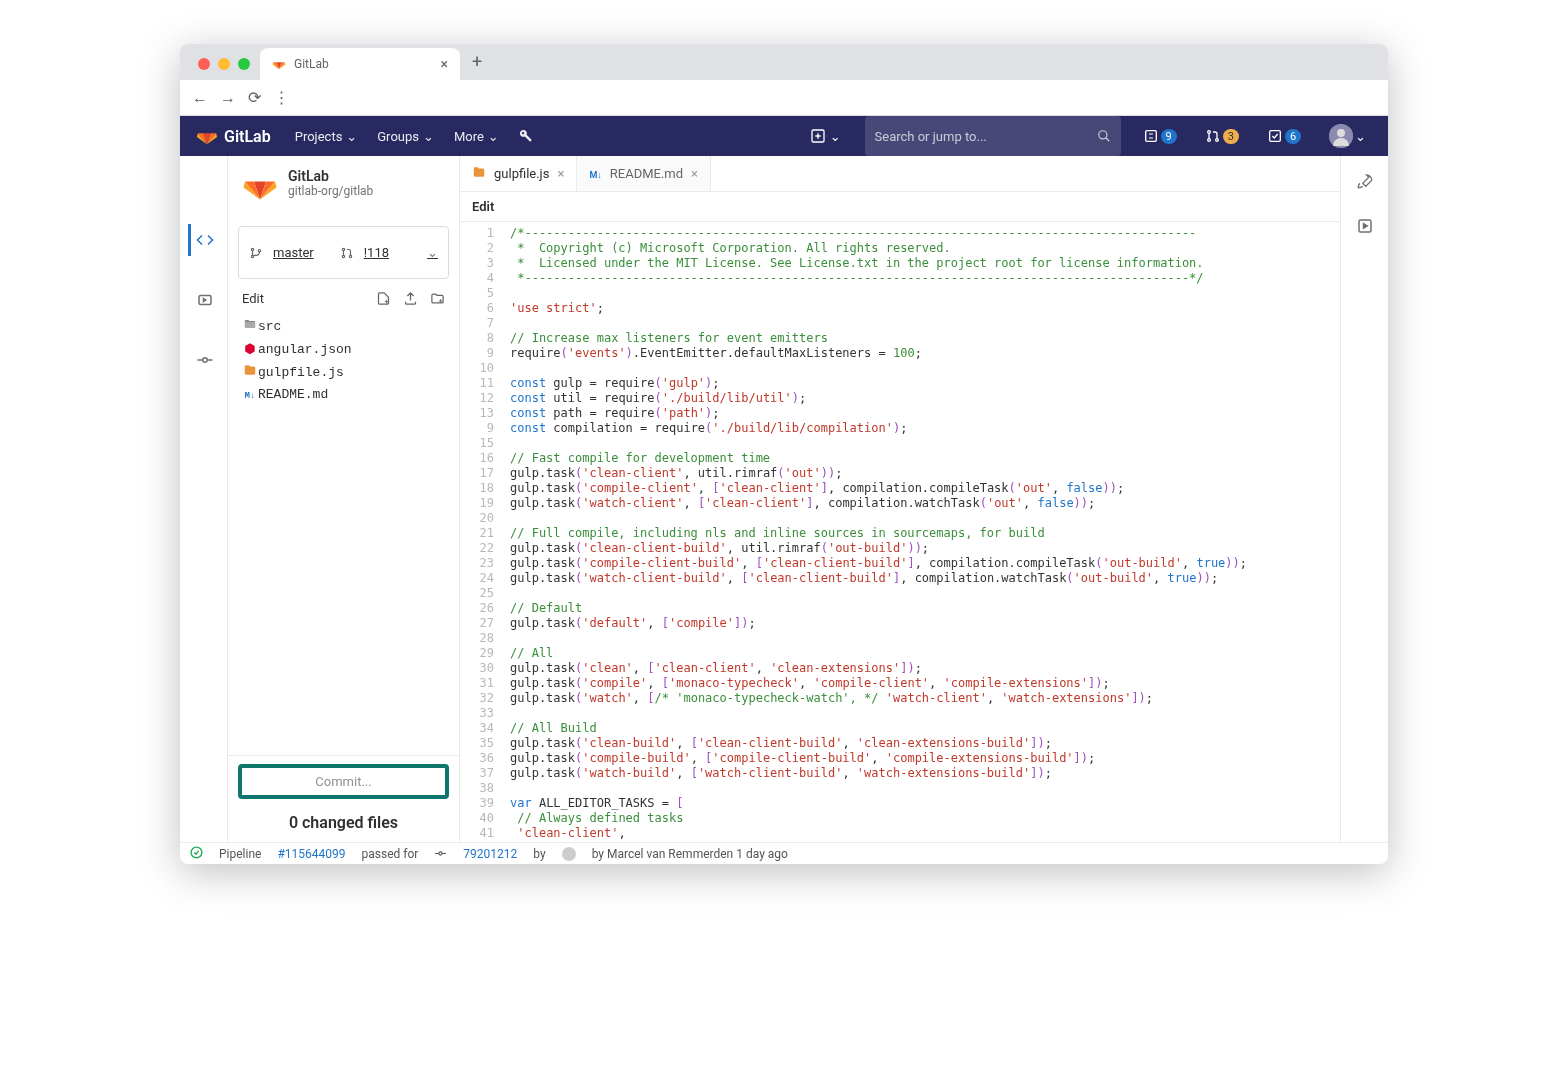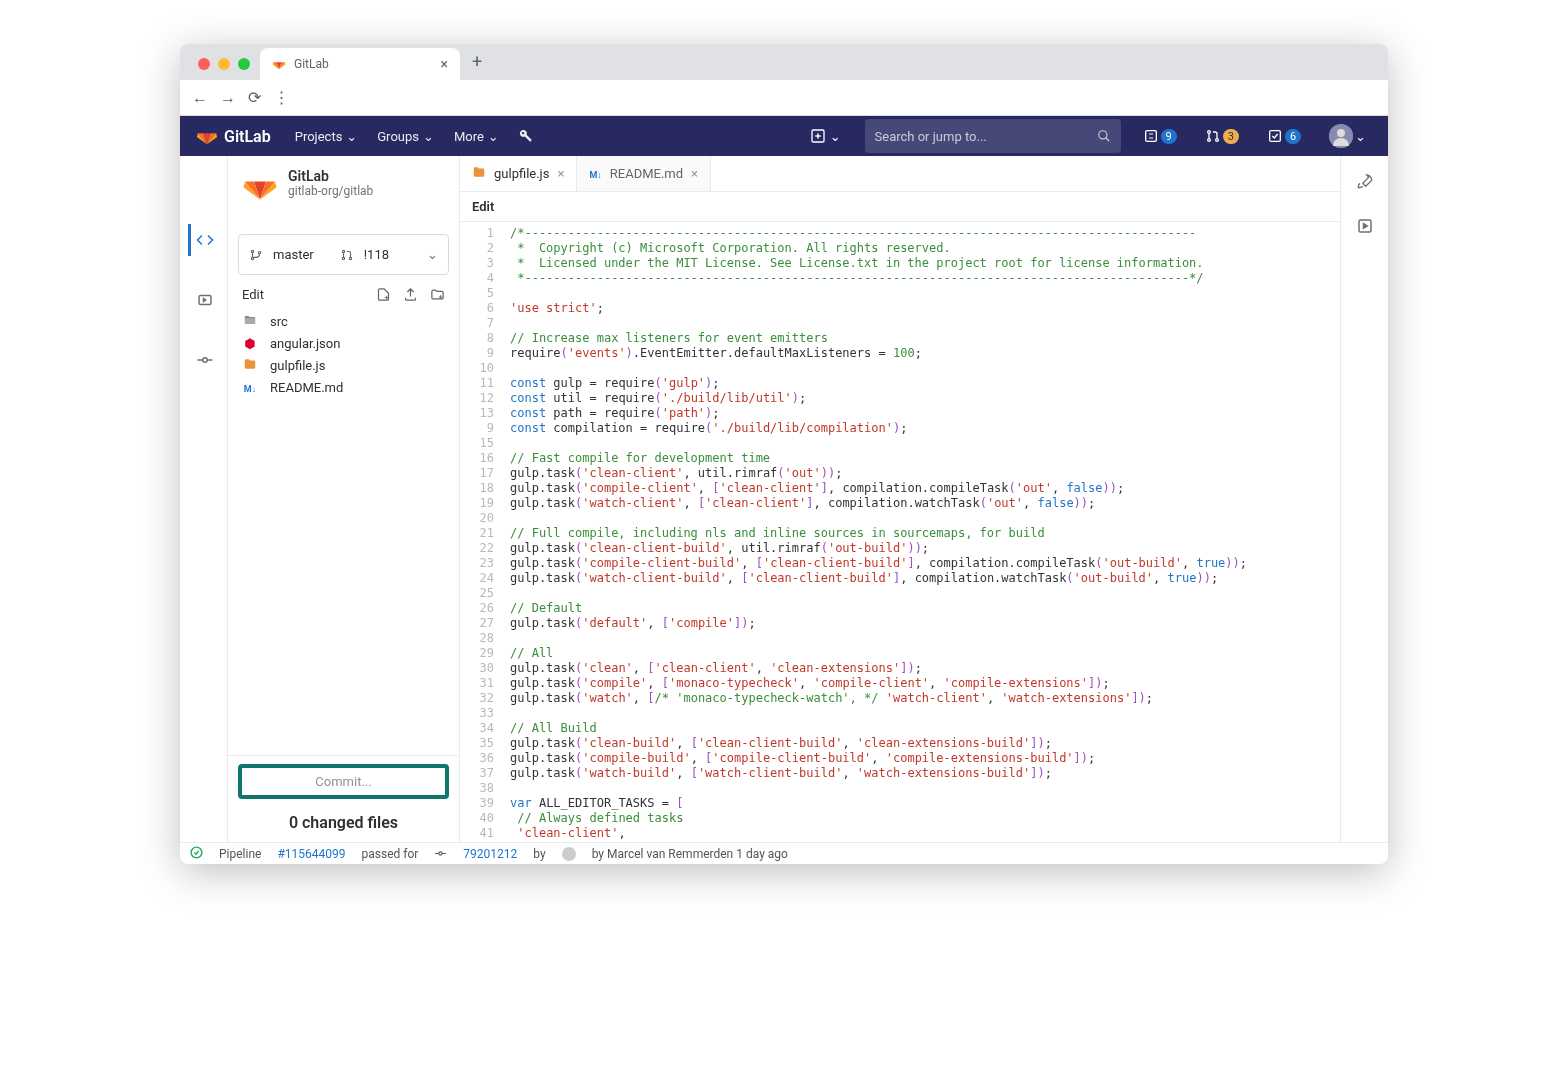--- a/index.html
+++ b/index.html
@@ -21,45 +21,45 @@
 .addr .host { color: #202124; }
 .urlbar .kebab { color: #5f6368; font-size: 16px; }
 
 
 .gl-nav { height: 40px; background: #292961; display: flex; align-items: center; padding: 0 16px; gap: 16px; color: #fff; }
 .gl-nav .logo { display: flex; align-items: center; gap: 6px; font-weight: 600; font-size: 16px; }
 .gl-nav .menu { display: flex; gap: 4px; }
 .gl-nav .menu-item { padding: 0 8px; font-size: 13px; color: rgba(255,255,255,0.9); display: flex; align-items: center; gap: 4px; height: 40px; }
 .gl-nav .spacer { flex: 1; }
 .gl-nav .plus { padding: 0 8px; display: flex; align-items: center; gap: 4px; }
-.gl-nav .search { background: rgba(255,255,255,0.15); border-radius: 4px; height: 34px; width: 256px; display: flex; align-items: center; padding: 0 10px; color: rgba(255,255,255,0.7); font-size: 13px; }
+.gl-nav .search { background: rgba(255,255,255,0.15); border-radius: 4px; height: 40px; width: 256px; display: flex; align-items: center; padding: 0 10px; color: rgba(255,255,255,0.7); font-size: 13px; }
 .gl-nav .search .sicon { margin-left: auto; }
 .gl-nav .badge-item { display: flex; align-items: center; gap: 2px; padding: 0 6px; }
 .gl-nav .badge { background: #1f75cb; color: #fff; border-radius: 8px; padding: 0 5px; font-size: 11px; height: 15px; line-height: 15px; }
 .gl-nav .badge.orange { background: #f0ad4e; color: #333; }
 .gl-nav .badge.blue { background: #1f75cb; }
 .gl-nav .avatar { width: 24px; height: 24px; border-radius: 50%; background: #6e6e9e; display: flex; align-items: center; gap: 4px; }
 
 
 .ide { flex: 1; display: flex; min-height: 0; }
 .ide-col1 { width: 48px; border-right: 1px solid #eaeaea; display: flex; flex-direction: column; align-items: center; padding-top: 68px; gap: 28px; }
 .ide-col1 .vbtn { width: 32px; height: 32px; display: flex; align-items: center; justify-content: center; color: #707070; border-left: 3px solid transparent; }
 .ide-col1 .vbtn.active { color: #1f75cb; border-left-color: #1f75cb; }
 
 .ide-side { width: 232px; border-right: 1px solid #eaeaea; display: flex; flex-direction: column; }
 .proj-head { display: flex; align-items: flex-start; gap: 10px; padding: 12px 14px 10px; }
 .proj-ava { width: 36px; height: 36px; }
 .proj-name { font-weight: 600; font-size: 14px; }
 .proj-path { font-size: 12px; color: #737278; }
-.branch-row { display: flex; align-items: center; gap: 10px; padding: 12px 10px; margin: 20px 10px 6px; border: 1px solid #dbdbdb; border-radius: 4px; font-size: 13px; }
+.branch-row { display: flex; align-items: center; gap: 10px; padding: 18px 10px; margin: 12px 10px 6px; border: 1px solid #dbdbdb; border-radius: 4px; font-size: 13px; text-decoration: underline; }
 .branch-row .chev { margin-left: auto; color: #737278; }
 .edit-row { display: flex; align-items: center; padding: 6px 14px; font-size: 13px; }
 .edit-row .icons { margin-left: auto; display: flex; gap: 12px; color: #666; }
 .tree { padding: 2px 8px; }
-.tree-item { display: flex; align-items: center; gap: 12px; padding: 3px 6px; font-size: 13px; border-radius: 4px; }
+.tree-item { display: flex; align-items: center; gap: 0; padding: 3px 6px; font-size: 13px; border-radius: 4px; font-family: Liberation Mono, monospace; }
 .tree-item .ico { width: 16px; text-align: center; }
 .ic-ng { color: #dd0031; }
 .ic-md { color: #1f75cb; font-size: 9px; font-weight: 700; }
 
 .side-bottom { margin-top: auto; border-top: 1px solid #eaeaea; }
 .commit-btn { margin: 8px 10px; border: 4px solid #0f766e; border-radius: 4px; text-align: center; padding: 6px; color: #919191; font-size: 13px; }
 .changed { text-align: center; font-weight: 600; padding: 6px 0 10px; font-size: 16px; }
 
 .ide-main { flex: 1; display: flex; flex-direction: column; min-width: 0; }
 .file-tabs { height: 36px; display: flex; border-bottom: 1px solid #eaeaea; }

